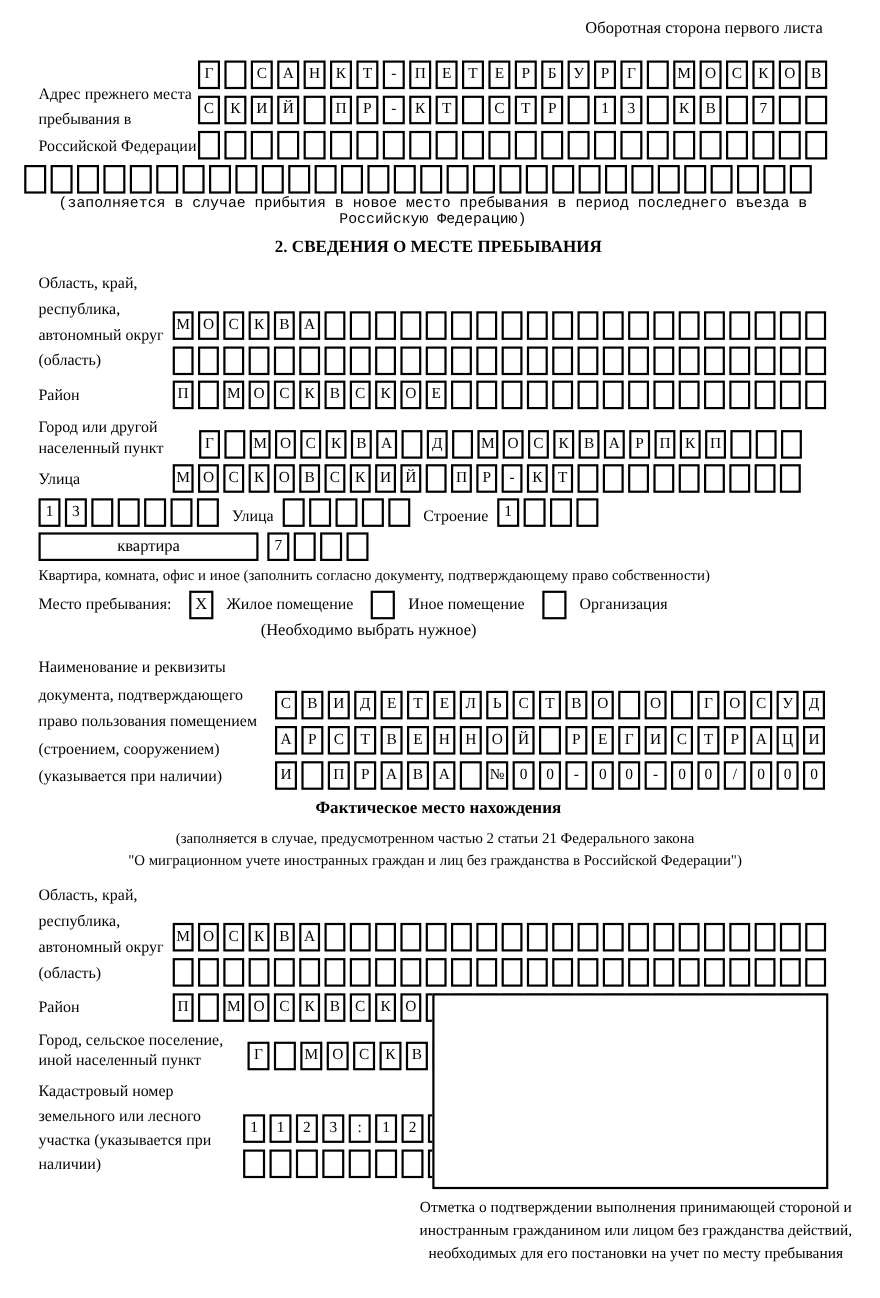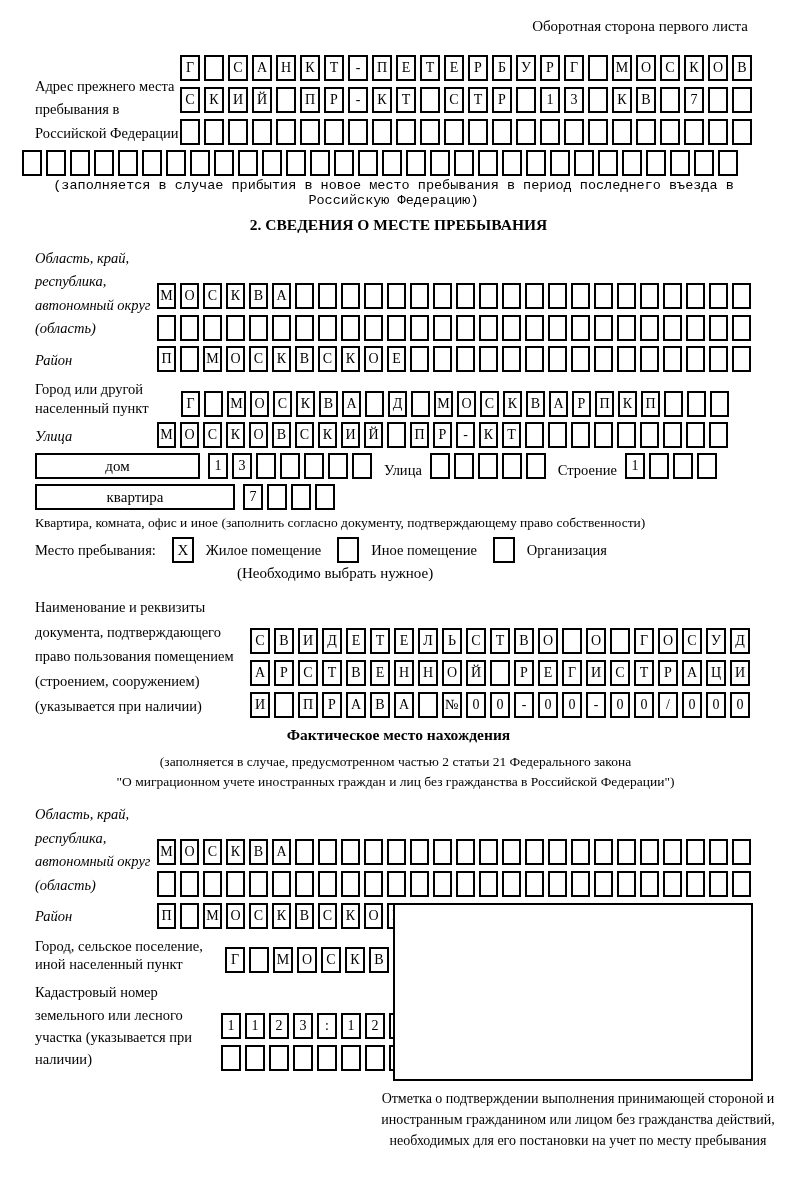--- a/index.html
+++ b/index.html
@@ -5,21 +5,21 @@
   html,body{margin:0;padding:0;}
   body{
     width:800px;height:1180px;background:#ffffff;color:#000;
     font-family:"Liberation Serif","DejaVu Serif",serif;
     font-size:14.5px;position:relative;overflow:hidden;
   }
   .page{padding:18px 38px 0 35px;}
   .title-right{text-align:right;font-size:15px;padding-right:14px;margin-bottom:20px;}
   .form-row{display:flex;align-items:flex-end;margin-bottom:5px;}
   .row-label{flex:0 0 auto;line-height:1.62;padding-top:3px;}
-  .lw-145{width:145px;} .lw-122{width:122px;font-style:italic;} .lw-146{width:146px;}
+  .lw-145{width:145px;} .lw-122{width:122px;} .lw-146{width:146px;}
   .lw-215{width:215px;} .lw-190{width:190px;} .lw-186{width:186px;}
   .cellcol{display:flex;flex-direction:column;row-gap:6px;}
   .cells{display:flex;flex-wrap:nowrap;}
   .cell{
     width:20px;height:26px;border:2px solid #000;box-sizing:border-box;
     margin-right:4px;display:flex;align-items:center;justify-content:center;
     font-size:14px;flex:0 0 auto;background:#fff;
   }
   .c23 .cell{width:19px;}
   .fullrow{margin-left:-13px;margin-bottom:2px;}
@@ -325,21 +325,20 @@
         <span class="cell"></span>
         <span class="cell"></span>
         <span class="cell"></span>
         <span class="cell"></span>
         <span class="cell"></span>
         <span class="cell"></span>
       </div>
   </div>
 
   <div class="form-row">
-    <div class="wide-box box-dom">дом</div>
     <div class="cells">
         <span class="cell">1</span>
         <span class="cell">3</span>
         <span class="cell"></span>
         <span class="cell"></span>
         <span class="cell"></span>
         <span class="cell"></span>
         <span class="cell"></span>
       </div>
     <div class="inline-lbl">Улица</div>

